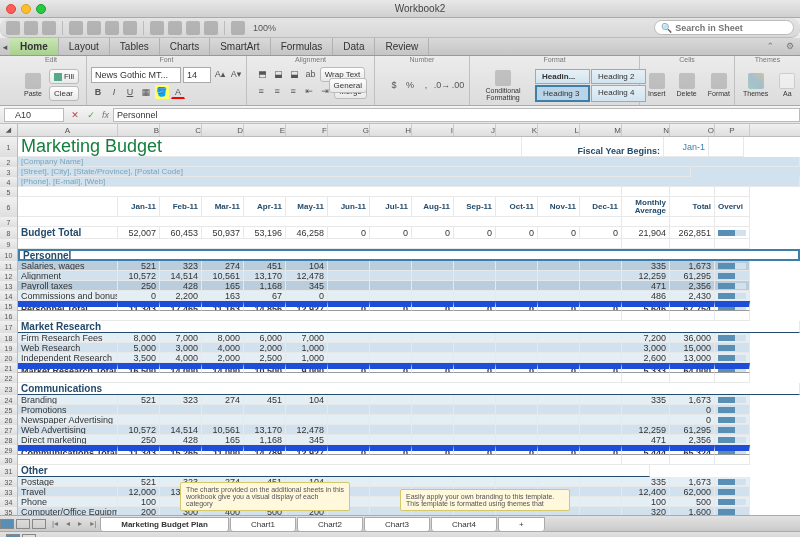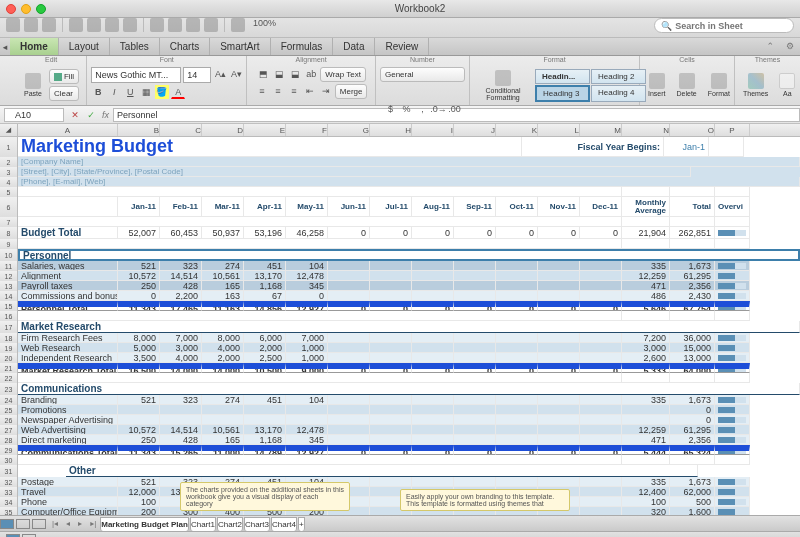--- a/index.html
+++ b/index.html
@@ -4,21 +4,21 @@
 <style>
 *{box-sizing:border-box;margin:0;padding:0;font-family:"Lucida Grande",Arial,sans-serif;}
 body{width:800px;height:537px;background:#ededed;font-size:9px;color:#333;overflow:hidden;position:relative;}
 .titlebar{height:18px;background:linear-gradient(#e8e8e8,#d0d0d0);display:flex;align-items:center;padding:0 6px;border-bottom:1px solid #aaa;}
 .traffic{display:flex;gap:5px;}
 .dot{width:10px;height:10px;border-radius:50%;}
 .dot.r{background:#ff5f57;border:1px solid #e14038;}
 .dot.y{background:#ffbd2e;border:1px solid #e1a116;}
 .dot.g{background:#28c940;border:1px solid #12a32a;}
 .titlebar .t{flex:1;text-align:center;font-size:10px;color:#444;}
-.qat{height:20px;background:linear-gradient(#e4e4e4,#d8d8d8);display:flex;align-items:flex-start;padding:0 6px;gap:4px;border-bottom:1px solid #bbb;}
+.qat{height:20px;background:linear-gradient(#e4e4e4,#d8d8d8);display:flex;align-items:center;padding:0 6px;gap:4px;border-bottom:1px solid #bbb;border-radius:9px;}
 .qat .ico{width:14px;height:14px;background:#888;border-radius:2px;opacity:.5;}
 .qat .sep{width:1px;height:14px;background:#bbb;margin:0 2px;}
 .qat .pct{font-size:9px;color:#555;margin-left:4px;}
 .qat .search{margin-left:auto;display:flex;align-items:center;background:#fff;border:1px solid #bbb;border-radius:10px;height:15px;width:140px;padding:0 6px;}
 .qat .search input{border:none;outline:none;font-size:9px;width:100%;color:#999;font-weight:bold;}
 .tabs{height:18px;background:linear-gradient(#d9d9d9,#c5c5c5);display:flex;border-bottom:1px solid #999;}
 .tab{padding:3px 10px;font-size:10px;color:#333;border-right:1px solid #b0b0b0;}
 .tab.home{background:linear-gradient(#c9e6b3,#a9d090);font-weight:bold;}
 .ribbon{height:50px;background:linear-gradient(#ececec,#dcdcdc);display:flex;border-bottom:1px solid #aaa;font-size:8px;padding-left:16px;}
 .group{border-right:1px solid #c0c0c0;display:flex;flex-direction:column;padding:2px 4px;position:relative;}
@@ -41,34 +41,34 @@
 .rowhdr{width:18px;background:linear-gradient(#f0f0f0,#dedede);border-right:1px solid #bbb;font-size:7px;color:#555;display:flex;align-items:center;justify-content:center;}
 .row{display:flex;height:10px;}
 .row.h12{height:12px;}
 .row.h16{height:20px;}
 .cell{border-right:1px solid #e8e8e8;border-bottom:1px solid #e8e8e8;padding:0 3px;display:flex;align-items:center;overflow:hidden;white-space:nowrap;}
 .c-a{width:100px;}
 .c-m{width:42px;justify-content:flex-end;}
 .c-avg{width:48px;justify-content:flex-end;}
 .c-tot{width:45px;justify-content:flex-end;}
 .c-spark{width:35px;}
-.title{font-size:18px;font-weight:bold;color:#1d4ed8;}
+.title{font-size:18px;font-weight:normal;color:#15803d;}
 .sub{color:#7da3bd;font-size:8px;}
 .hdrcell{color:#244b6b;font-weight:bold;font-size:8px;}
 .catttl{color:#244b6b;font-weight:bold;font-size:10px;border-bottom:1px solid #244b6b;}
 .band1{background:#d1e1ed;}
 .band2{background:#e4eef5;}
 .sel{background:#b9cddd;}
 .btot{font-weight:bold;border-top:6px solid #1d4ed8;border-bottom:1px solid #999;}
 .spark{width:30px;height:6px;background:linear-gradient(90deg,#5a8fb5 60%,#d1e1ed 0);}
 .fiscal{color:#244b6b;font-size:9px;font-weight:bold;text-align:right;}
 .callout{position:absolute;background:#fff8dc;border:1px solid #d4c86a;font-size:7px;padding:3px 5px;width:170px;color:#555;border-radius:2px;}
 .sheettabs{height:16px;background:linear-gradient(#e2e2e2,#cacaca);display:flex;align-items:center;border-top:1px solid #aaa;font-size:8px;}
 .sheettabs .nav{padding:0 4px;color:#777;}
-.sheettabs .st{padding:2px 0;border:1px solid #aaa;border-bottom:none;background:#fff;margin-right:1px;border-radius:0 0 3px 3px;}
+.sheettabs .st{padding:2px 20px;border:1px solid #aaa;border-bottom:none;background:#fff;margin-right:1px;border-radius:0 0 3px 3px;}
 .sheettabs .st.active{font-weight:bold;}
 .status{height:15px;background:linear-gradient(#e2e2e2,#cacaca);display:flex;align-items:center;border-top:1px solid #aaa;font-size:8px;color:#555;padding:0 6px;}
 .status .sp{flex:1;}
 .viewico{width:14px;height:10px;border:1px solid #888;margin-right:2px;}
 </style>
 </head>
 <body>
 
 <div class="titlebar">
   <div class="traffic">
@@ -180,21 +180,21 @@
         <div class="smbtn">⇤</div>
         <div class="smbtn">⇥</div>
         <div class="btn">
             <span>Merge</span>
           </div>
       </div>
     </div>
   </div>
   <div class="group" style="width:95px;">
     <div class="hdr">Number</div>
-    <div class="body" style="flex-direction:column;gap:20px;justify-content:flex-end;">
+    <div class="body" style="flex-direction:row;gap:20px;justify-content:flex-end;">
       <div class="btn" style="width:85px;">General</div>
       <div style="display:flex;gap:2px;">
         <div class="smbtn">$</div>
         <div class="smbtn">%</div>
         <div class="smbtn">,</div>
         <div class="smbtn">.0→</div>
         <div class="smbtn">.00</div>
       </div>
     </div>
   </div>
@@ -272,21 +272,21 @@
     <div class="ch c-m">L</div>
     <div class="ch c-m">M</div>
     <div class="ch c-avg">N</div>
     <div class="ch c-tot">O</div>
     <div class="ch c-spark">P</div>
   </div>
   <div id="rows">
       <div class="row h16">
         <div class="rowhdr">1</div>
         <div class="cell c-a title" style="width:504px;">Marketing Budget</div>
-        <div class="cell" style="width:142px;justify-content:flex-end;">
+        <div class="cell" style="width:142px;justify-content:flex-end;align-items:flex-end;">
           <span class="fiscal">Fiscal Year Begins:</span>
         </div>
         <div class="cell c-tot" style="color:#3d7fab;font-size:9px;">Jan-1</div>
         <div class="cell c-spark"></div>
       </div>
       <div class="row band1">
         <div class="rowhdr">2</div>
         <div class="cell sub" style="width:782px;">[Company Name]</div>
       </div>
       <div class="row band1">
@@ -709,21 +709,21 @@
       </div>
       <div class="row ">
         <div class="rowhdr">30</div>
         <div class="cell c-a " style="width:604px;"></div>
         <div class="cell c-avg"></div>
         <div class="cell c-tot"></div>
         <div class="cell c-spark"></div>
       </div>
       <div class="row h12">
         <div class="rowhdr">31</div>
-        <div class="cell c-a catttl" style="width:632px;margin-left:48px;">Other</div>
+        <div class="cell c-a catttl" style="width:632px;">Other</div>
       </div>
       <div class="row ">
         <div class="rowhdr">32</div>
         <div class="cell c-a band2">Postage</div>
         <div class="cell c-m band2">521</div>
         <div class="cell c-m band2">323</div>
         <div class="cell c-m band2">274</div>
         <div class="cell c-m band2">451</div>
         <div class="cell c-m band2">104</div>
         <div class="cell c-m band2"></div>

